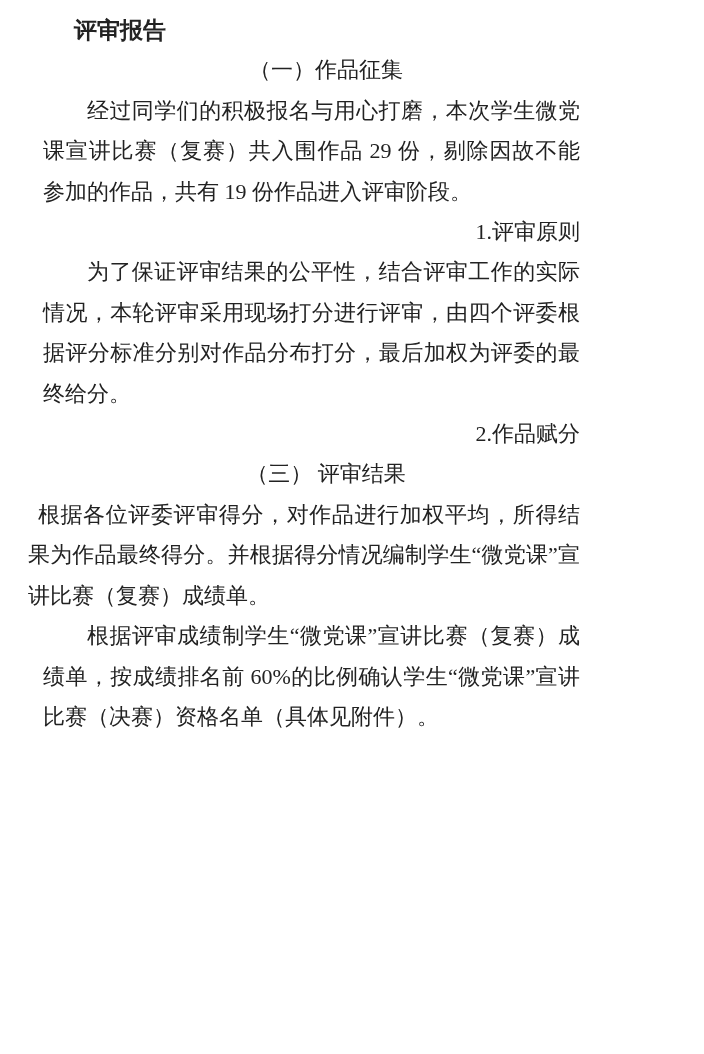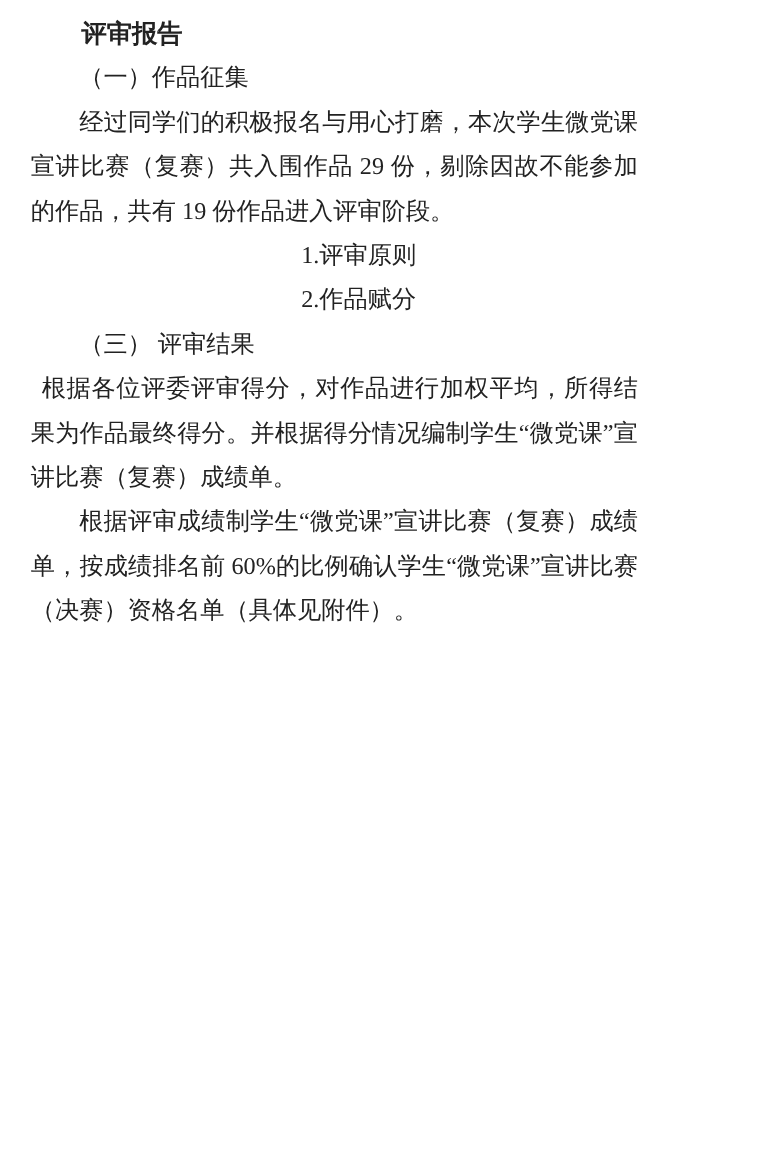--- a/index.html
+++ b/index.html
@@ -24,44 +24,46 @@
   .block { margin: 0; }
   .title {
     font-family: "Liberation Sans", "DejaVu Sans", sans-serif;
     font-weight: bold;
     font-size: 23px;
     text-indent: 2em;
     text-align: left;
   }
   .heading {
     text-indent: 2em;
-    text-align: left;
+    text-align: center;
   }
   .subheading {
     text-indent: 2em;
-    text-align: center;
+    text-align: right;
   }
   .para {
     text-indent: 2em;
+    margin-left: 15px;
   }
   .para-small-indent {
     text-indent: 0.45em;
   }
   .para-justify-last {
     text-indent: 2em;
     text-align-last: justify;
   }
 </style>
 </head>
 <body>
 
 <div class="page">
   <div>
       <div class="block title">评审报告</div>
       <div class="block heading">（一）作品征集</div>
       <div class="block para">经过同学们的积极报名与用心打磨，本次学生微党课宣讲比赛（复赛）共入围作品 29 份，剔除因故不能参加的作品，共有 19 份作品进入评审阶段。</div>
       <div class="block subheading">1.评审原则</div>
+      <div class="block para">为了保证评审结果的公平性，结合评审工作的实际情况，本轮评审采用现场打分进行评审，由四个评委根据评分标准分别对作品分布打分，最后加权为评委的最终给分。</div>
       <div class="block subheading">2.作品赋分</div>
       <div class="block heading">（三） 评审结果</div>
       <div class="block para-small-indent">根据各位评委评审得分，对作品进行加权平均，所得结果为作品最终得分。并根据得分情况编制学生“微党课”宣讲比赛（复赛）成绩单。</div>
       <div class="block para">根据评审成绩制学生“微党课”宣讲比赛（复赛）成绩单，按成绩排名前 60%的比例确认学生“微党课”宣讲比赛（决赛）资格名单（具体见附件）。</div>
     </div>
 </div>
 
 </body></html>

